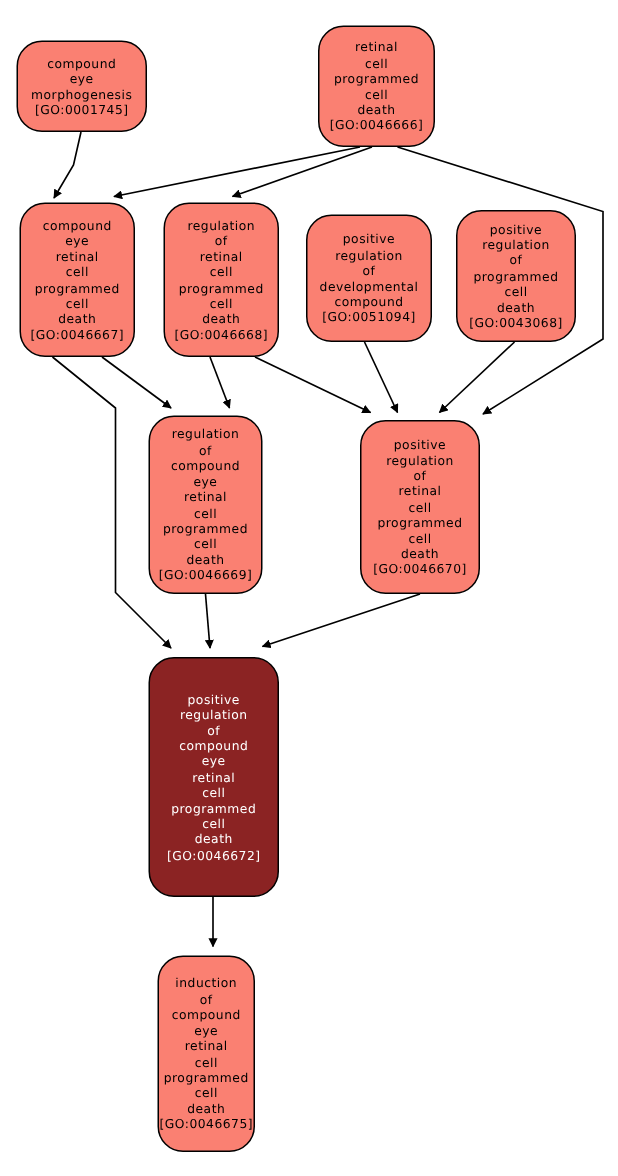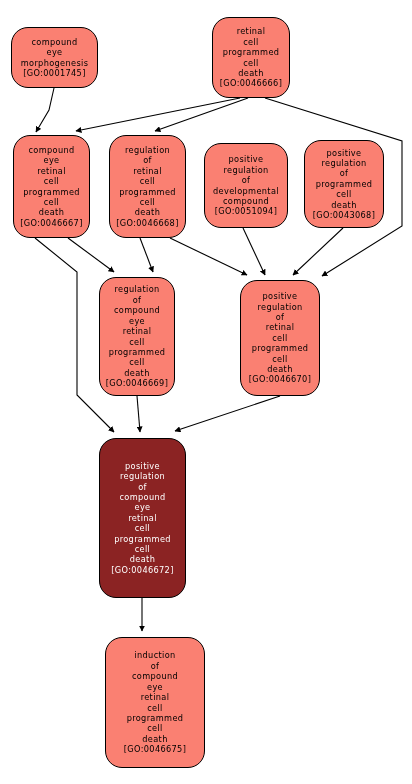--- a/index.html
+++ b/index.html
@@ -177,21 +177,21 @@
       <span class="word">of</span>
       <span class="word">compound</span>
       <span class="word">eye</span>
       <span class="word">retinal</span>
       <span class="word">cell</span>
       <span class="word">programmed</span>
       <span class="word">cell</span>
       <span class="word">death</span>
       <span class="word">[GO:0046672]</span>
     </div>
-    <div class="go-node pale" title="induction of compound eye retinal cell programmed cell death" style="left: 105px; top: 637px; width: 100px; height: 131px;">
+    <div class="go-node pale" title="induction of compound eye retinal cell programmed cell death" style="left: 105px; top: 637px; width: 65px; height: 131px;">
       <span class="word">induction</span>
       <span class="word">of</span>
       <span class="word">compound</span>
       <span class="word">eye</span>
       <span class="word">retinal</span>
       <span class="word">cell</span>
       <span class="word">programmed</span>
       <span class="word">cell</span>
       <span class="word">death</span>
       <span class="word">[GO:0046675]</span>

